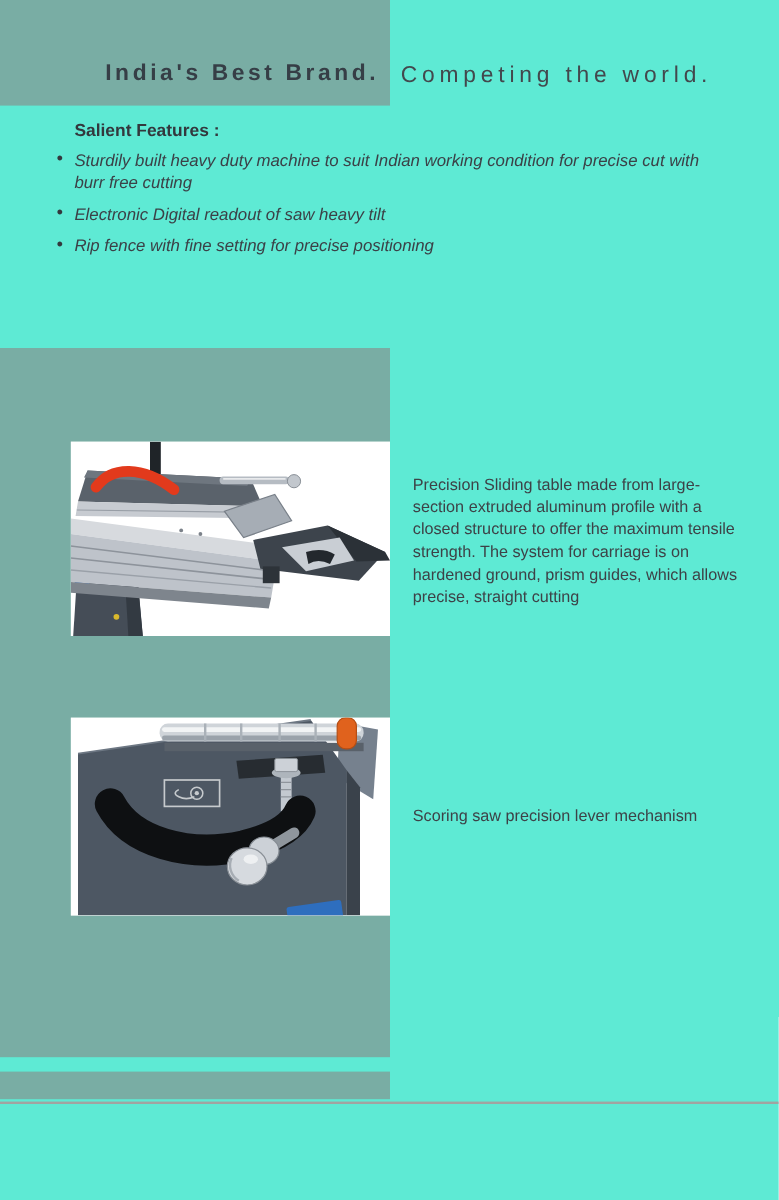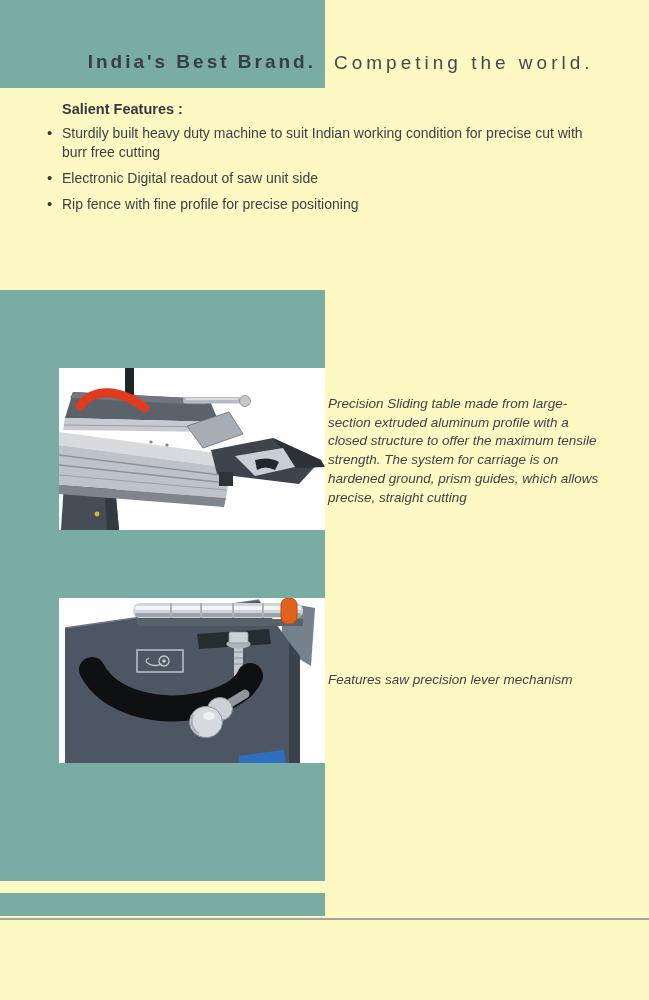--- a/index.html
+++ b/index.html
@@ -6,21 +6,21 @@
     --teal:#79ada4;
     --text-dark:#3b4147;
     --divider-gray:#a2a4a1;
   }
   *{margin:0;padding:0;box-sizing:border-box;}
   html,body{background:#ffffff;}
   body{font-family:"Liberation Sans", sans-serif;}
   .page{
     position:relative;
     width:649px;height:1000px;
-    background:#fef9c3;
+    background:#5eead4;
     overflow:hidden;
     margin:0 auto;
   }
   
   .banner-teal{
     position:absolute;left:0;top:0;
     width:325px;height:88px;
     background:var(--teal);
   }
   .brand-title{
@@ -50,20 +50,21 @@
     position:absolute;left:47px;top:124px;
     width:545px;
     list-style:none;
     font-size:14px;line-height:19px;
     color:var(--text-dark);
   }
   .features-list li{
     position:relative;
     padding-left:15px;
     margin-bottom:7px;
+    font-style:italic;
   }
   .features-list li::before{
     content:"\2022";
     position:absolute;left:0;top:-1px;
     font-size:15px;
     color:#33383d;
   }
   
   .main-teal-panel{
     position:absolute;left:0;top:290px;
@@ -73,25 +74,24 @@
   .product-photo{
     position:absolute;left:59px;
     width:266px;
     background:#ffffff;
     overflow:hidden;
   }
   .photo-1{top:368px;height:162px;}
   .photo-2{top:598px;height:165px;}
   .product-photo svg{display:block;width:100%;height:100%;}
   .product-description{
-    position:absolute;left:328px;
+    position:absolute;left:344px;
     width:272px;
     font-size:13.5px;line-height:18.7px;
     color:#3d4247;
-    font-style:italic;
   }
   .desc-1{top:395px;}
   .desc-2{top:671px;}
   
   .bottom-teal-strip{
     position:absolute;left:0;top:893px;
     width:325px;height:23px;
     background:var(--teal);
   }
   .divider-line{
@@ -105,22 +105,22 @@
 
 <div class="page">
 
   <div class="banner-teal"></div>
   <div class="brand-title">India's Best Brand.</div>
   <div class="tagline">Competing the world.</div>
 
   <div class="features-heading">Salient Features :</div>
   <ul class="features-list">
     <li>Sturdily built heavy duty machine to suit Indian working condition for precise cut with burr free cutting</li>
-    <li>Electronic Digital readout of saw unit side</li>
-    <li>Rip fence with fine profile for precise positioning</li>
+    <li>Electronic Digital readout of saw heavy tilt</li>
+    <li>Rip fence with fine setting for precise positioning</li>
   </ul>
 
   <div class="main-teal-panel"></div>
 
   <figure class="product-photo photo-1">
     <svg viewBox="0 0 266 162" preserveAspectRatio="none">
       <rect x="0" y="0" width="266" height="162" fill="#ffffff"></rect>
 
       <g>
         <polygon points="6,100 54,96 60,162 2,162" fill="#454d57"></polygon>
@@ -222,18 +222,18 @@
         <path d="M134,117 a16.5,15.5 0 0 0 6,19" stroke="#a7adb4" stroke-width="2" fill="none"></path>
         <ellipse cx="150" cy="118" rx="6" ry="4" fill="#eef0f2"></ellipse>
       </g>
 
       <g transform="rotate(-8 202 160)">
         <rect x="180" y="155" width="46" height="16" rx="2" fill="#2e6ebe"></rect>
       </g>
     </svg>
   </figure>
 
-  <figcaption class="product-description desc-2">Features saw precision lever mechanism</figcaption>
+  <figcaption class="product-description desc-2">Scoring saw precision lever mechanism</figcaption>
 
   <div class="bottom-teal-strip"></div>
   <div class="divider-line"></div>
 
 </div>
 
 </body></html>

